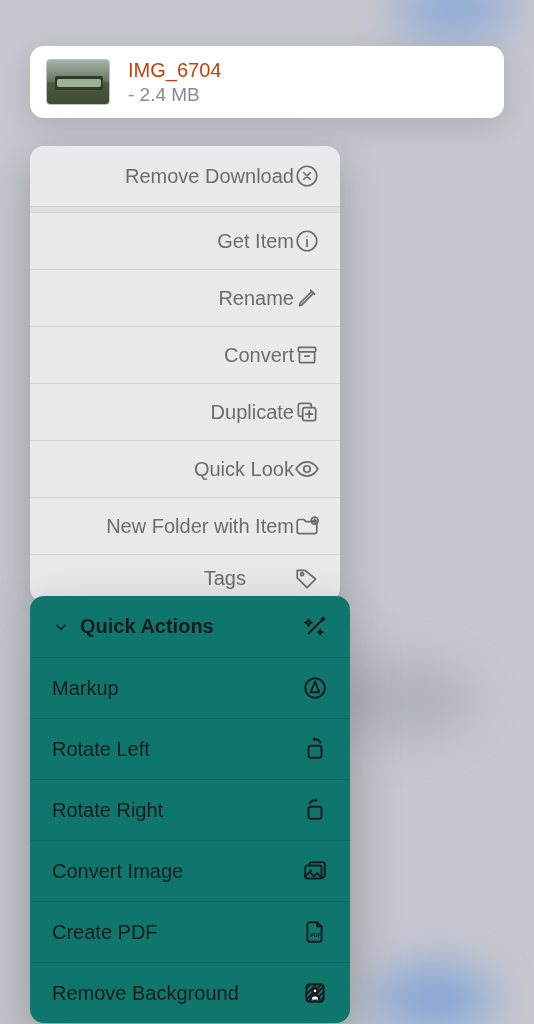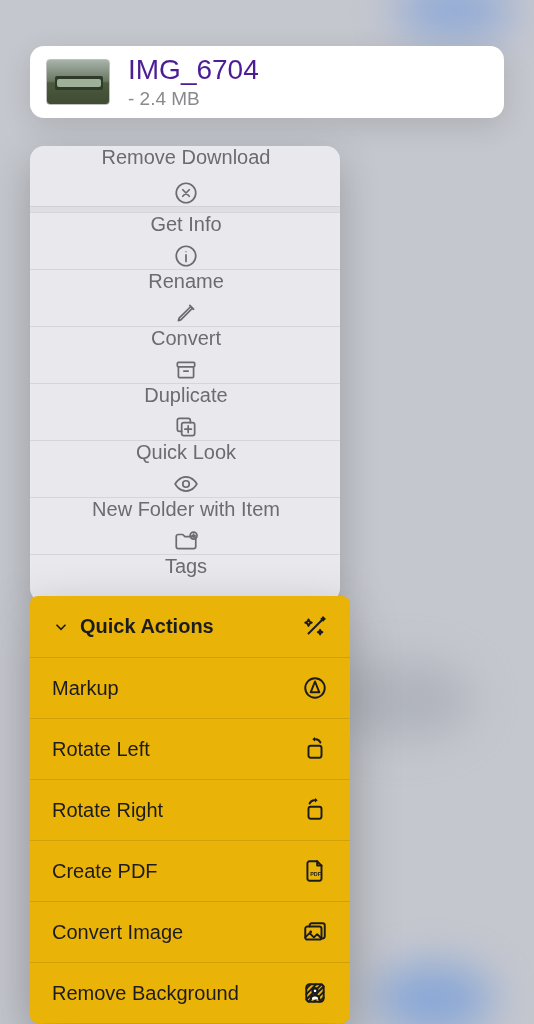--- a/index.html
+++ b/index.html
@@ -39,57 +39,56 @@
   }
   .thumb::after{
     content:""; position:absolute; left:8px; top:16px; width:48px; height:14px;
     background:#2f3b28; border-radius:2px;
   }
   .thumb::before{
     content:""; position:absolute; left:10px; top:19px; width:44px; height:8px;
     background:#9fb098; border-radius:2px; z-index:2;
   }
   .file-meta { margin-left: 18px; }
-  .file-name { font-size: 28px; font-weight: 400; color:#4c1d95; }
+  .file-name { font-size: 20px; font-weight: 400; color:#c2410c; }
   .file-size { font-size: 19px; color:#8a8a8e; margin-top:2px; }
 
   
   .menu {
     position: absolute;
     left: 30px; top: 146px;
     width: 310px;
     background: rgba(236,236,240,.92);
     border-radius: 14px;
     box-shadow: 0 14px 40px rgba(0,0,0,.22);
     overflow: hidden;
   }
   .menu-item {
     display: flex;
     align-items: center;
-    justify-content: space-between;
+    justify-content: flex-end;
     padding: 0 20px 0 22px;
     height: 57px;
     font-size: 20px;
     color: #6b6b70;
     border-top: 1px solid rgba(0,0,0,.08);
     cursor: default;
-    flex-direction: column;
   }
   .menu-item:first-child { border-top: none; height: 60px; }
   .menu .gap { height: 6px; background: rgba(0,0,0,.04); border-top:1px solid rgba(0,0,0,.06); }
   .menu-item.cut { height: 48px; border-bottom: none; gap: 48px; }
   .ic { width:26px; height:26px; stroke:#6b6b70; stroke-width:1.6; fill:none; flex-shrink:0; stroke-linecap:round; stroke-linejoin:round; }
 
   
   .submenu {
     position: absolute;
     left: 30px; top: 596px;
     width: 320px;
-    background: #eab308;
-    border-radius: 8px;
+    background: #0f766e;
+    border-radius: 14px;
     box-shadow: 0 18px 50px rgba(0,0,0,.28);
     overflow: hidden;
   }
   .submenu-item {
     display: flex;
     align-items: center;
     justify-content: space-between;
     padding: 0 22px 0 22px;
     height: 61px;
     font-size: 20px;
@@ -126,21 +125,21 @@
   <div class="menu-item">
     <span>Remove Download</span>
     <svg class="ic" viewBox="0 0 24 24">
       <circle cx="12" cy="12" r="9"></circle>
         <path d="M9 9l6 6M15 9l-6 6"></path>
     </svg>
   </div>
   <div class="gap"></div>
 
   <div class="menu-item">
-    <span>Get Info</span>
+    <span>Get Item</span>
     <svg class="ic" viewBox="0 0 24 24">
       <circle cx="12" cy="12" r="9"></circle>
         <circle cx="12" cy="8" r="0.6" fill="#6b6b70" stroke="none"></circle>
         <path d="M12 11v6"></path>
     </svg>
   </div>
 
   <div class="menu-item">
     <span>Rename</span>
     <svg class="ic" viewBox="0 0 24 24">
@@ -227,35 +226,35 @@
   <div class="submenu-item">
     <span>Rotate Right</span>
     <svg class="ic2" viewBox="0 0 24 24">
       <rect x="6" y="9" width="12" height="11" rx="2"></rect>
         <path d="M7 6a5 5 0 0 1 5-3"></path>
         <path d="M12 1l2.5 2L12 5" fill="#1c1c1e" stroke="none"></path>
     </svg>
   </div>
 
   <div class="submenu-item">
-    <span>Create PDF</span>
-    <svg class="ic2" viewBox="0 0 24 24">
-      <path d="M7 3h7l4 4v12a2 2 0 0 1-2 2H7a2 2 0 0 1-2-2V5a2 2 0 0 1 2-2z"></path>
-        <path d="M14 3v4h4"></path>
-      <text x="7.5" y="17" class="pdf-text">PDF</text>
-    </svg>
-  </div>
-
-  <div class="submenu-item">
     <span>Convert Image</span>
     <svg class="ic2" viewBox="0 0 24 24">
       <rect x="3" y="7" width="15" height="12" rx="2"></rect>
         <path d="M7 7V6a2 2 0 0 1 2-2h10a2 2 0 0 1 2 2v10a2 2 0 0 1-2 2h-1"></path>
         <circle cx="8" cy="12" r="1.3" fill="#1c1c1e" stroke="none"></circle>
         <path d="M3 17l4-4 4 4 3-3 4 4"></path>
+    </svg>
+  </div>
+
+  <div class="submenu-item">
+    <span>Create PDF</span>
+    <svg class="ic2" viewBox="0 0 24 24">
+      <path d="M7 3h7l4 4v12a2 2 0 0 1-2 2H7a2 2 0 0 1-2-2V5a2 2 0 0 1 2-2z"></path>
+        <path d="M14 3v4h4"></path>
+      <text x="7.5" y="17" class="pdf-text">PDF</text>
     </svg>
   </div>
 
   <div class="submenu-item">
     <span>Remove Background</span>
     <svg class="ic2" viewBox="0 0 24 24">
       <rect x="4" y="4" width="16" height="16" rx="3"></rect>
       <path d="M4 8l4-4M4 13l9-9M4 18l14-14M6 20l14-14M11 20l9-9M16 20l4-4"></path>
       <circle cx="12" cy="10" r="2.3" fill="#fff"></circle>
         <path d="M8 18c0-2.6 1.8-4 4-4s4 1.4 4 4" fill="#fff"></path>

